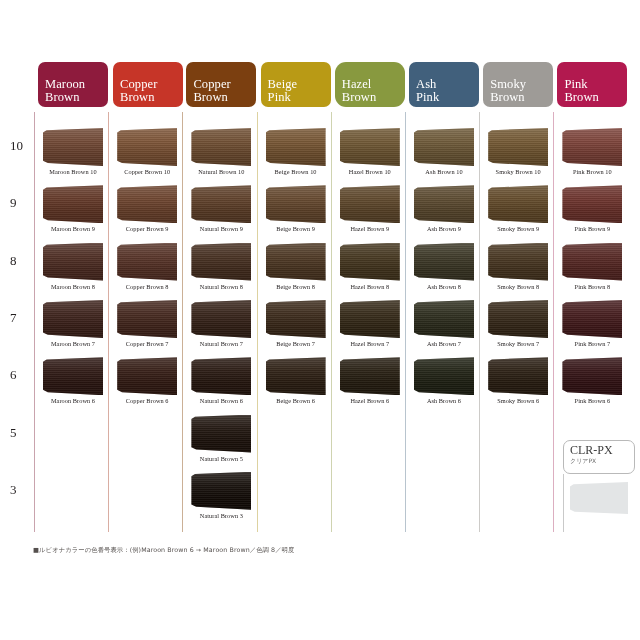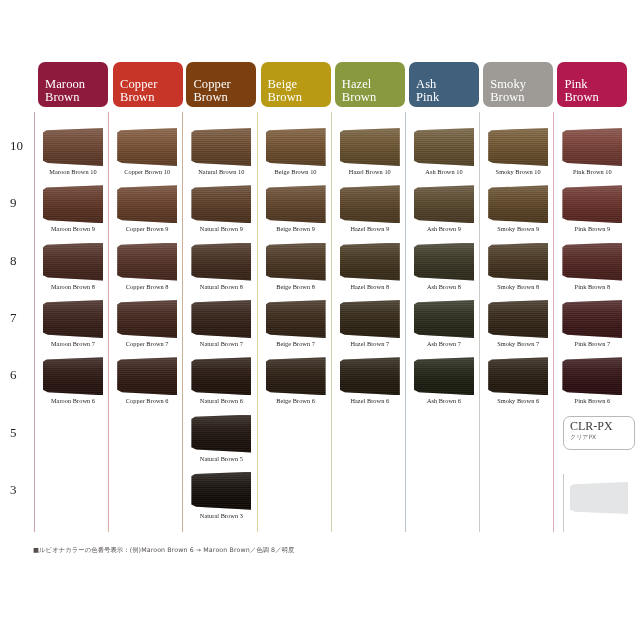--- a/index.html
+++ b/index.html
@@ -121,21 +121,21 @@
     font-family: "Liberation Serif", "DejaVu Serif", serif;
     color: #231f20;
     white-space: nowrap;
     letter-spacing: 0.05px;
   }
 
   
   #clrpx-box {
     position: absolute;
     left: 563px;
-    top: 416px;
+    top: 440px;
     width: 72px;
     height: 34px;
     border: 1px solid #b9b9b9;
     border-radius: 7px;
     box-sizing: border-box;
     background: #ffffff;
     padding: 3px 0 0 6px;
   }
   #clrpx-box .en {
     font-size: 12px;
@@ -202,25 +202,25 @@
     </div>
     <div class="col-sep" style="left: 108.2px; background: rgb(217, 173, 162);"></div>
     <div class="col-header" style="left: 186.4px; background: rgb(123, 63, 16);">
       <div class="en">Copper
 Brown</div>
       <div class="jp">ナチュラルブラウン</div>
     </div>
     <div class="col-sep" style="left: 182.4px; background: rgb(203, 176, 150);"></div>
     <div class="col-header" style="left: 260.6px; background: rgb(185, 154, 21);">
       <div class="en">Beige
-Brown</div>
+Pink</div>
       <div class="jp">ベージュブラウン</div>
     </div>
     <div class="col-sep" style="left: 256.6px; background: rgb(221, 210, 160);"></div>
-    <div class="col-header" style="left: 334.8px; background: rgb(136, 153, 63);">
+    <div class="col-header" style="left: 334.8px; background: rgb(136, 153, 63); border-radius: 11px;">
       <div class="en">Hazel
 Brown</div>
       <div class="jp">ヘーゼルブラウン</div>
     </div>
     <div class="col-sep" style="left: 330.8px; background: rgb(207, 211, 176);"></div>
     <div class="col-header" style="left: 409px; background: rgb(65, 96, 124);">
       <div class="en">Ash
 Pink</div>
       <div class="jp">アッシュブラウン</div>
     </div>

